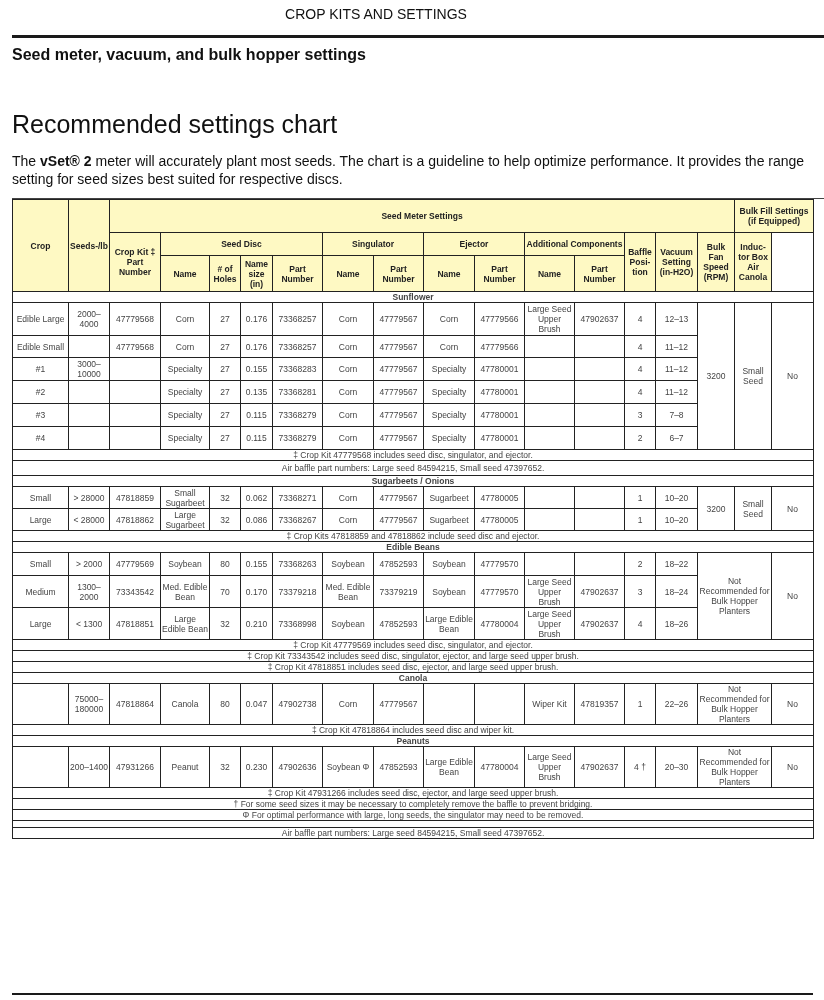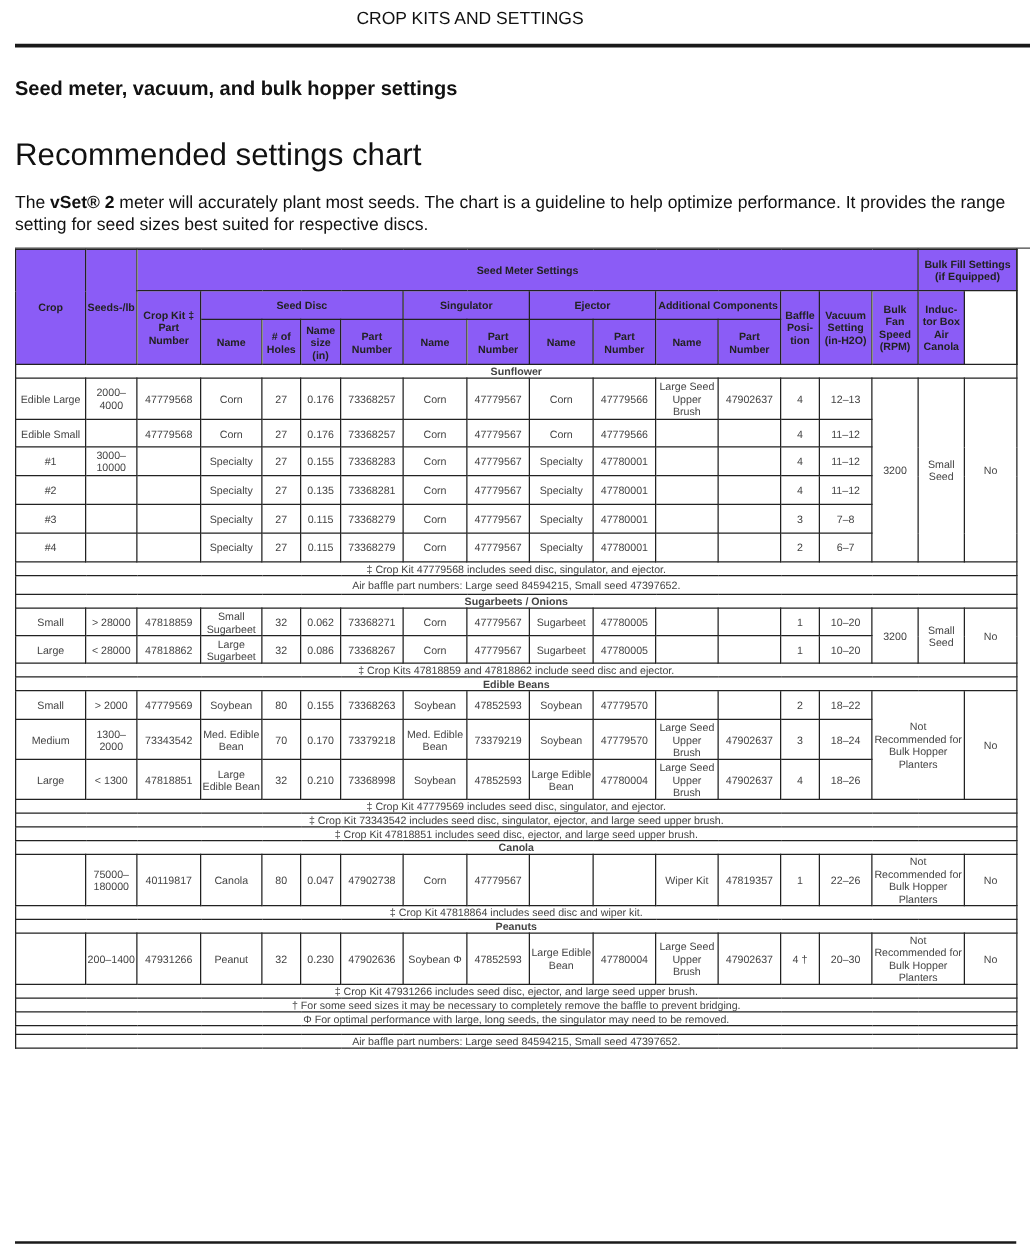--- a/index.html
+++ b/index.html
@@ -1,27 +1,27 @@
 <!DOCTYPE html>
 <html><head>
 <meta charset="utf-8">
 <style>
   html, body { margin:0; padding:0; background:#ffffff; }
   body { width:824px; height:1000px; position:relative; overflow:hidden; font-family:"Liberation Sans", sans-serif; color:#111; }
   .page-header { position:absolute; top:6px; left:0; width:752px; text-align:center; font-size:14px; letter-spacing:0; }
   .header-rule { position:absolute; top:35px; left:12px; width:812px; height:3px; background:#1a1a1a; }
-  .section-title { position:absolute; top:63px; left:12px; font-size:16px; font-weight:bold; }
+  .section-title { position:absolute; top:46px; left:12px; font-size:16px; font-weight:bold; }
   .chart-title { position:absolute; top:110px; left:12px; font-size:25px; font-weight:normal; }
   .intro { position:absolute; top:152px; left:12px; width:812px; font-size:14px; line-height:18px; }
   .intro b { font-weight:bold; }
   .intro-rule { position:absolute; top:198px; left:12px; width:812px; height:1px; background:#444; }
 
   table.settings { position:absolute; top:199px; left:12px; width:801px; border-collapse:collapse; table-layout:fixed; font-size:9px; }
   table.settings td, table.settings th { border:1.5px solid #222; text-align:center; vertical-align:middle; padding:0 1px; line-height:10px; overflow:hidden; }
-  table.settings th { background:#8b5cf6; font-weight:bold; font-size:8.5px; color:#222; }
+  table.settings th { background:#fef9c3; font-weight:bold; font-size:8.5px; color:#222; }
   table.settings td { color:#444; font-size:8.5px; }
   .crop-head td { border-left:2px solid #111; border-right:2px solid #111; text-align:left; font-size:17px; font-weight:bold; color:#111; padding:3px 2px 0 2px; line-height:17px; border-bottom:1px solid #222; }
   .note td { text-align:left; font-size:8px; color:#333; padding:0 2px; line-height:10px; height:10px;margin-top:32px; }
   .bottom-rule { position:absolute; top:993px; left:12px; width:801px; height:2px; background:#1a1a1a; }
 </style>
 </head>
 <body>
 
 <div class="page-header">CROP KITS AND SETTINGS</div>
 <div class="header-rule"></div>
@@ -305,21 +305,21 @@
       </tr>
       <tr class="note">
         <td colspan="18">‡ Crop Kit 47818851 includes seed disc, ejector, and large seed upper brush.</td>
       </tr>
       <tr class="crop-head">
         <td colspan="18">Canola</td>
       </tr>
       <tr style="height: 38px;">
         <td></td>
         <td>75000–180000</td>
-        <td>40119817</td>
+        <td>47818864</td>
         <td>Canola</td>
         <td>80</td>
         <td>0.047</td>
         <td>47902738</td>
         <td>Corn</td>
         <td>47779567</td>
         <td></td>
         <td></td>
         <td>Wiper Kit</td>
         <td>47819357</td>

